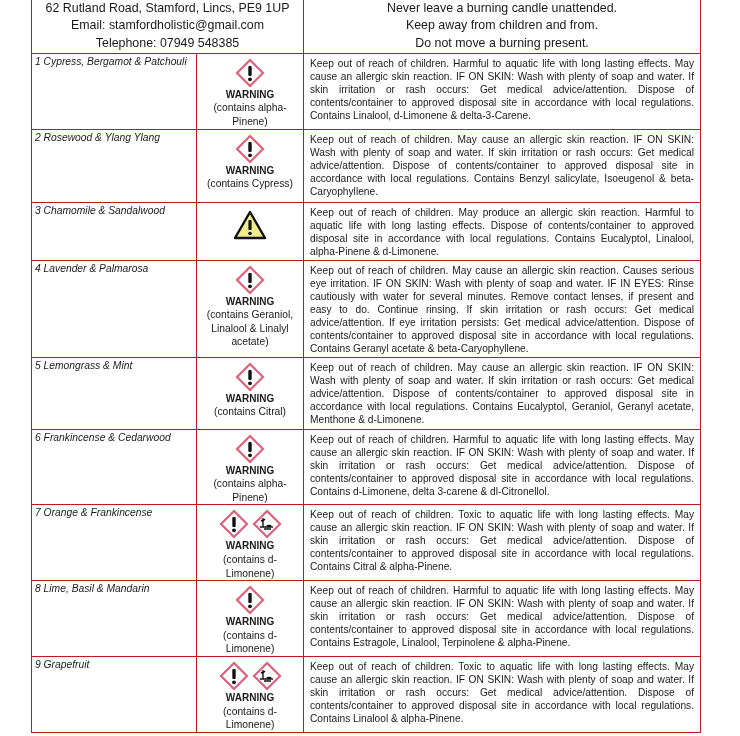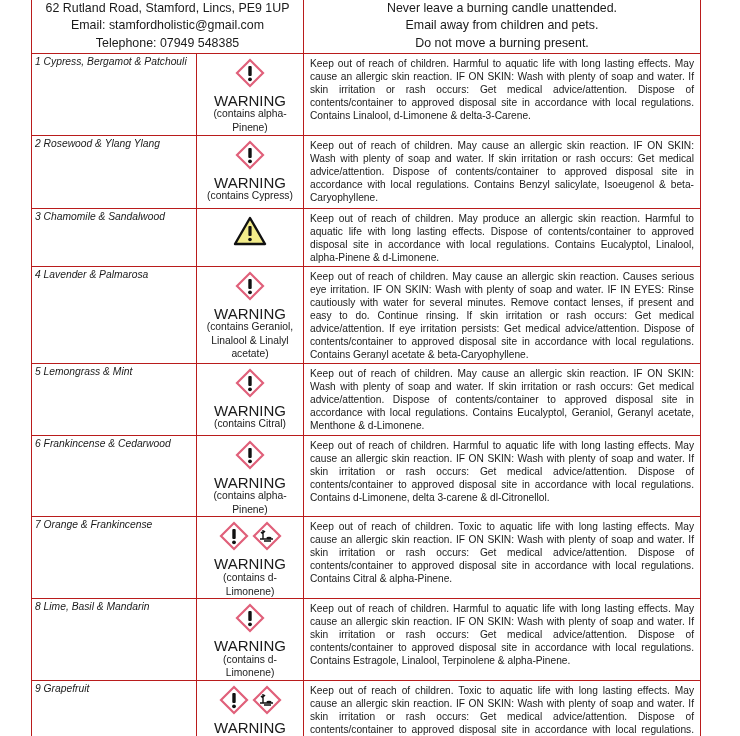--- a/index.html
+++ b/index.html
@@ -4,21 +4,21 @@
   <style>
     html, body { margin: 0; padding: 0; background: #ffffff; }
     body { width: 740px; height: 736px; overflow: hidden; position: relative; font-family: "Liberation Sans", sans-serif; color: #1a1a1a; }
     .sheet { position: absolute; left: 31px; top: -2px; width: 669px; }
     table { border-collapse: collapse; width: 669px; table-layout: fixed; }
     td { border: 1px solid #b91c1c; vertical-align: top; padding: 0; }
     .hdr td { text-align: center; font-size: 12.4px; line-height: 17.3px; padding-top: 1px; padding-bottom: 1px; }
     .hdr .line { display: block; white-space: nowrap; }
     .name { font-style: italic; font-size: 10.3px; line-height: 13px; padding: 1px 4px 0 3px; white-space: nowrap; }
     .pict { text-align: center; font-size: 10.3px; line-height: 13.6px; padding-top: 4px; }
-    .warn { font-weight: normal; font-size: 15px; display: block; margin-top: 6px; }
+    .warn { font-weight: bold; font-size: 10px; display: block; margin-top: 0; }
     .contains { display: block; padding: 0 6px; }
     .desc { font-size: 10.2px; line-height: 13px; text-align: justify; padding: 3px 6px 2px 6px; }
     .icons { display: flex; justify-content: center; gap: 3px; height: 30px; align-items: center; }
     .ghs { width: 30px; height: 30px; display: block; }
     .tri { width: 34px; height: 30px; display: block; margin: 3px auto 0; }
   </style>
 </head>
 <body>
 
 <div class="sheet">
@@ -30,21 +30,21 @@
     </colgroup>
     <tbody id="tbody">
       <tr class="hdr">
         <td colspan="2">
           <span class="line">62 Rutland Road, Stamford, Lincs, PE9 1UP</span>
           <span class="line">Email: stamfordholistic@gmail.com</span>
           <span class="line">Telephone: 07949 548385</span>
         </td>
         <td>
           <span class="line">Never leave a burning candle unattended.</span>
-          <span class="line">Email away from children and pets.</span>
+          <span class="line">Keep away from children and from.</span>
           <span class="line">Do not move a burning present.</span>
         </td>
       </tr>
     <tr style="height: 71px;">
           <td class="name">1 Cypress, Bergamot &amp; Patchouli</td>
           <td class="pict">
             <div class="icons">
               <svg class="ghs" viewBox="0 0 30 30">
                 <polygon points="15,2 28,15 15,28 2,15" fill="#fff" stroke="#e0607a" stroke-width="2.2"></polygon>
                 <rect x="13.3" y="8" width="3.4" height="10" rx="1" fill="#111"></rect>

